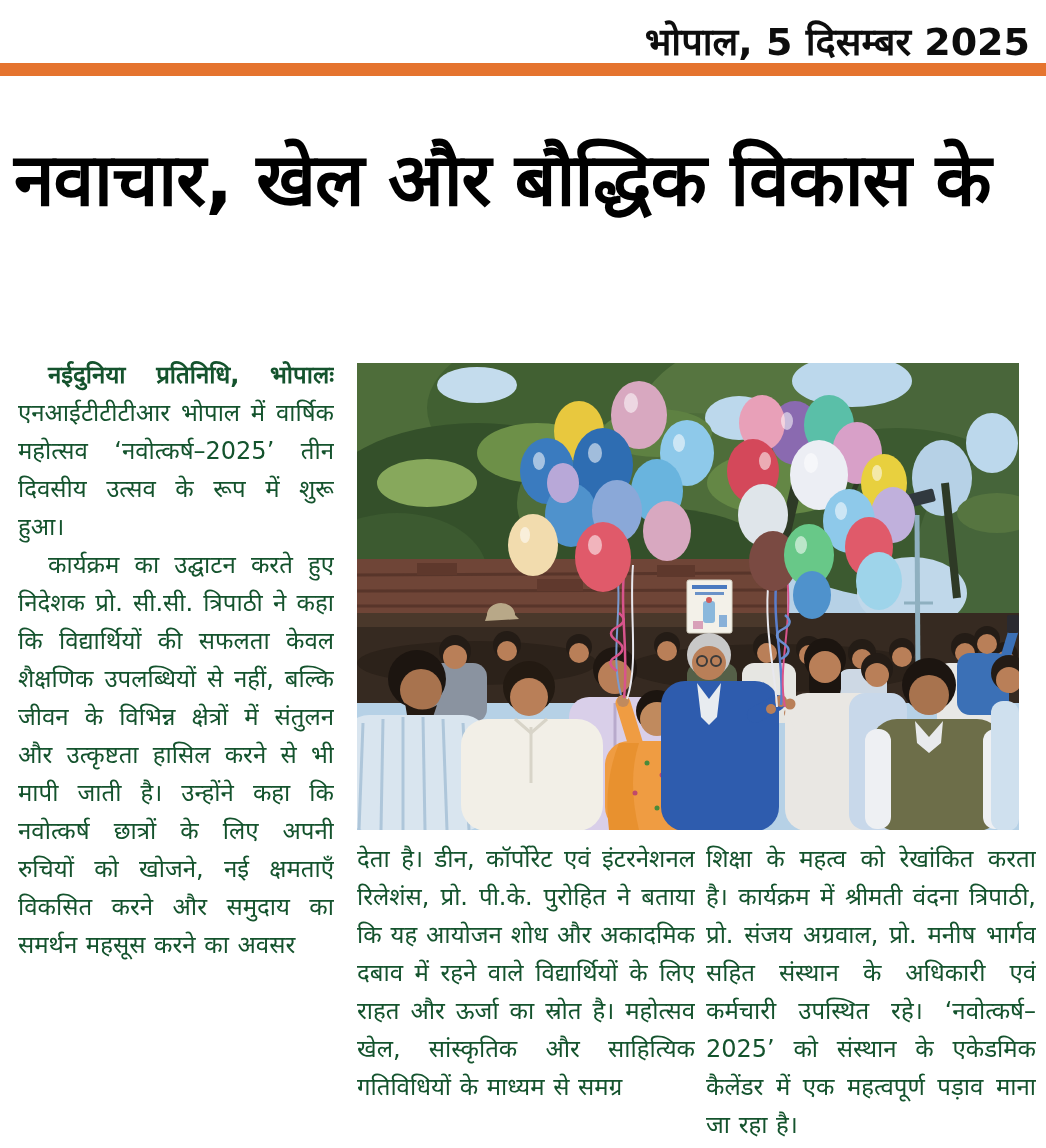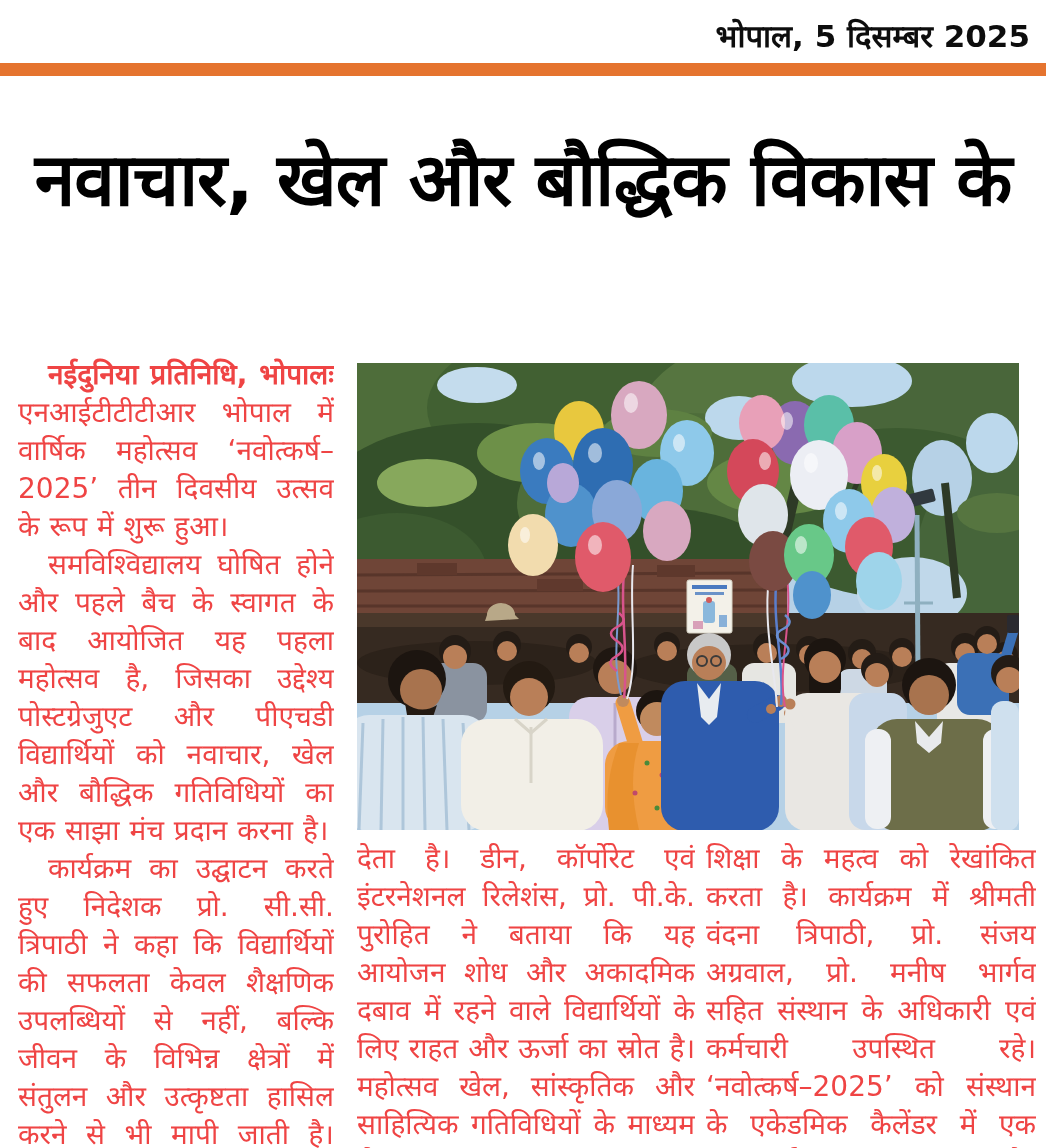--- a/index.html
+++ b/index.html
@@ -6,38 +6,38 @@
   #page{
     position:relative;
     width:1046px;height:1148px;
     background:#ffffff;
     overflow:hidden;
     font-family:"DejaVu Sans","Liberation Sans",sans-serif;
     color:#111;
   }
   .date{
     position:absolute;top:14px;right:16px;
-    font-size:31px;font-weight:bold;color:#0d0d0d;
+    font-size:38px;font-weight:bold;color:#0d0d0d;
     letter-spacing:0px;white-space:nowrap;
   }
   .accent-bar{
     position:absolute;top:63px;left:0;width:1046px;height:13px;
     background:#e5742f;
   }
   .headline{
     position:absolute;top:128px;left:14px;width:1018px;
-    text-align:center;color:#000;
+    color:#000;
     font-weight:900;font-size:73px;line-height:104px;
     letter-spacing:-1px;
   }
   .headline div{white-space:nowrap;}
   .bodytext{
     position:absolute;
-    font-size:28px;line-height:38px;
-    text-align:justify;color:#ef4444;
+    font-size:24px;line-height:38px;
+    text-align:justify;color:#14532d;
     word-spacing:1px;
   }
   .col-left{left:18px;top:356px;width:316px;height:792px;overflow:hidden;}
   .col-mid{left:357px;top:840px;width:338px;height:308px;overflow:hidden;}
   .col-right{left:706px;top:840px;width:330px;height:308px;overflow:hidden;}
   .para{margin:0;text-indent:30px;}
   .para.noindent{text-indent:0;}
   .byline{font-weight:bold;}
   .photo{
     position:absolute;left:357px;top:363px;width:662px;height:467px;
@@ -52,21 +52,20 @@
 
   <div class="date">भोपाल, 5 दिसम्बर 2025</div>
   <div class="accent-bar"></div>
 
   <div class="headline">
     <div>नवाचार, खेल और बौद्धिक विकास के</div>
   </div>
 
   <div class="bodytext col-left">
     <p class="para"><span class="byline">नईदुनिया प्रतिनिधि, भोपालः</span><span> एनआईटीटीटीआर भोपाल में वार्षिक महोत्सव ‘नवोत्कर्ष–2025’ तीन दिवसीय उत्सव के रूप में शुरू हुआ।</span></p>
-    <p class="para">समविश्विद्यालय घोषित होने और पहले बैच के स्वागत के बाद आयोजित यह पहला महोत्सव है, जिसका उद्देश्य पोस्टग्रेजुएट और पीएचडी विद्यार्थियों को नवाचार, खेल और बौद्धिक गतिविधियों का एक साझा मंच प्रदान करना है।</p>
     <p class="para">कार्यक्रम का उद्घाटन करते हुए निदेशक प्रो. सी.सी. त्रिपाठी ने कहा कि विद्यार्थियों की सफलता केवल शैक्षणिक उपलब्धियों से नहीं, बल्कि जीवन के विभिन्न क्षेत्रों में संतुलन और उत्कृष्टता हासिल करने से भी मापी जाती है। उन्होंने कहा कि नवोत्कर्ष छात्रों के लिए अपनी रुचियों को खोजने, नई क्षमताएँ विकसित करने और समुदाय का समर्थन महसूस करने का अवसर</p>
   </div>
 
   <div class="photo">
     <svg width="662" height="467" viewBox="0 0 662 467" xmlns="http://www.w3.org/2000/svg">
 
       <rect x="0" y="0" width="662" height="467" fill="#b6d1e6"></rect>
 
       <g>
         <ellipse cx="70" cy="55" rx="150" ry="95" fill="#4e6d3a"></ellipse>

